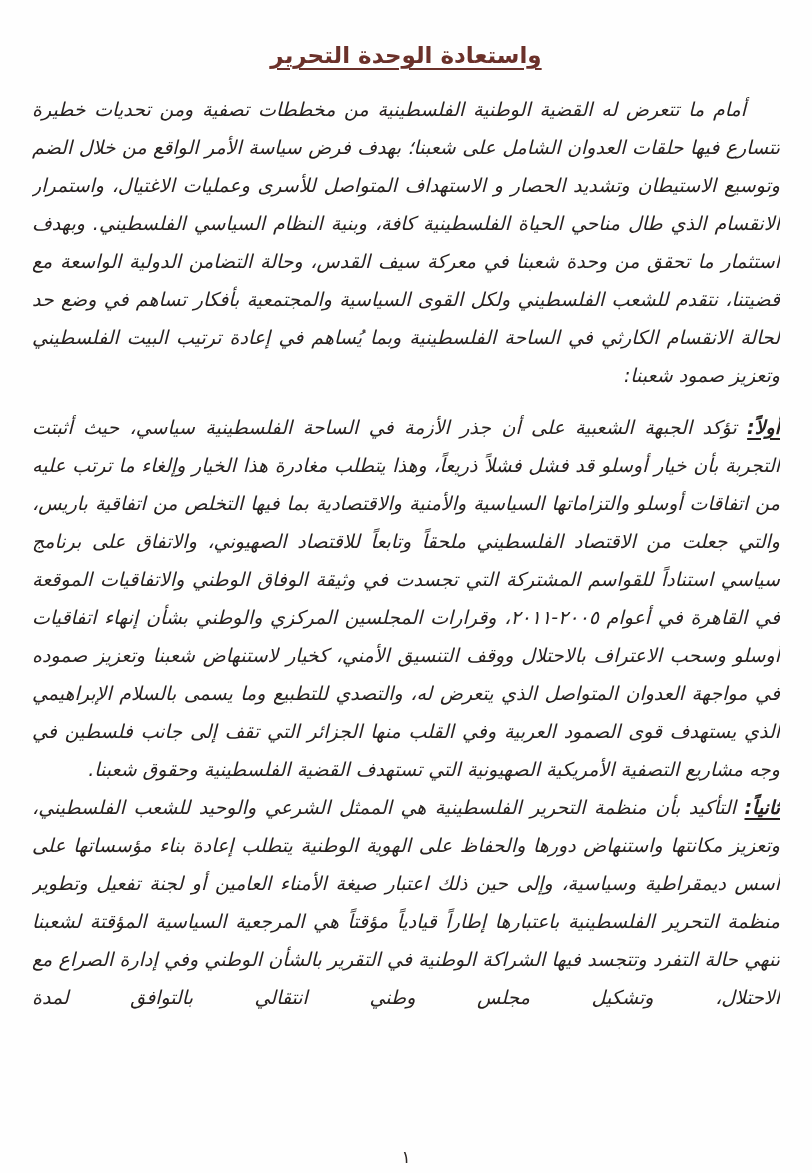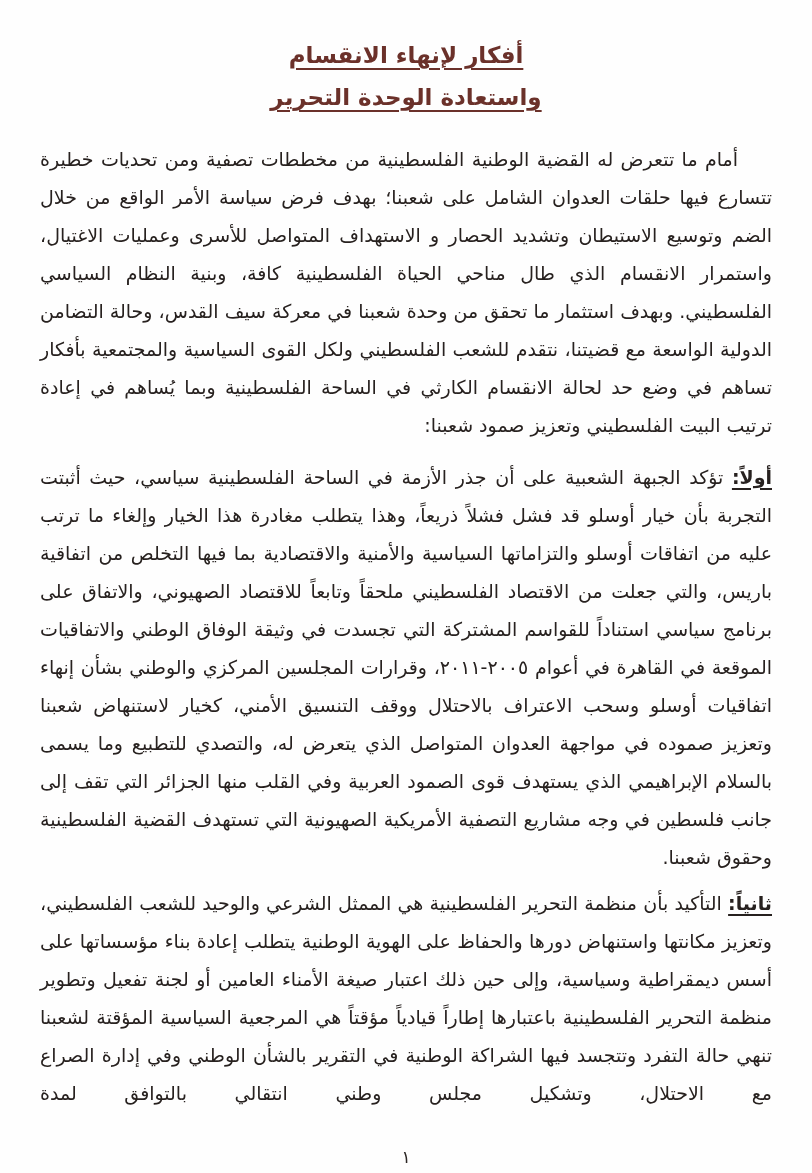--- a/index.html
+++ b/index.html
@@ -36,21 +36,22 @@
   }
   .content {
     margin: 14px 32px 0 32px;
     height: 1060px;
     overflow: hidden;
     font-size: 19px;
     line-height: 38px;
     text-align: justify;
   }
   .para {
-    margin: 8px;
+    margin: 0;
+    font-style: italic;
   }
   .para-intro {
     text-indent: 34px;
   }
   .para-first {
     margin-top: 14px;
   }
   .para-cut {
     text-align-last: justify;
   }
@@ -68,21 +69,20 @@
     font-size: 17px;
     color: #2c2624;
   }
 </style>
 </head>
 <body>
 
 <div class="page">
 
   <header class="doc-title">
-    <span class="title-line"><span>أفكار لإنهاء الانقسام</span></span>
     <span class="title-line"><span>واستعادة الوحدة التحرير</span></span>
   </header>
 
   <main class="content">
 
     <p class="para para-intro"><span>أمام ما تتعرض له القضية الوطنية الفلسطينية من مخططات تصفية ومن تحديات خطيرة تتسارع فيها حلقات العدوان الشامل على شعبنا؛ بهدف فرض سياسة الأمر الواقع من خلال الضم وتوسيع الاستيطان وتشديد الحصار و الاستهداف المتواصل للأسرى وعمليات الاغتيال، واستمرار الانقسام الذي طال مناحي الحياة الفلسطينية كافة، وبنية النظام السياسي الفلسطيني. وبهدف استثمار ما تحقق من وحدة شعبنا في معركة سيف القدس، وحالة التضامن الدولية الواسعة مع قضيتنا، نتقدم للشعب الفلسطيني ولكل القوى السياسية والمجتمعية بأفكار تساهم في وضع حد لحالة الانقسام الكارثي في الساحة الفلسطينية وبما يُساهم في إعادة ترتيب البيت الفلسطيني وتعزيز صمود شعبنا:</span></p>
 
     <p class="para para-first"><span class="lead">أولاً:</span><span> تؤكد الجبهة الشعبية على أن جذر الأزمة في الساحة الفلسطينية سياسي، حيث أثبتت التجربة بأن خيار أوسلو قد فشل فشلاً ذريعاً، وهذا يتطلب مغادرة هذا الخيار وإلغاء ما ترتب عليه من اتفاقات أوسلو والتزاماتها السياسية والأمنية والاقتصادية بما فيها التخلص من اتفاقية باريس، والتي جعلت من الاقتصاد الفلسطيني ملحقاً وتابعاً للاقتصاد الصهيوني، والاتفاق على برنامج سياسي استناداً للقواسم المشتركة التي تجسدت في وثيقة الوفاق الوطني والاتفاقيات الموقعة في القاهرة في أعوام ٢٠٠٥-٢٠١١، وقرارات المجلسين المركزي والوطني بشأن إنهاء اتفاقيات أوسلو وسحب الاعتراف بالاحتلال ووقف التنسيق الأمني، كخيار لاستنهاض شعبنا وتعزيز صموده في مواجهة العدوان المتواصل الذي يتعرض له، والتصدي للتطبيع وما يسمى بالسلام الإبراهيمي الذي يستهدف قوى الصمود العربية وفي القلب منها الجزائر التي تقف إلى جانب فلسطين في وجه مشاريع التصفية الأمريكية الصهيونية التي تستهدف القضية الفلسطينية وحقوق شعبنا.</span></p>
 
     <p class="para para-cut"><span class="lead">ثانياً:</span><span> التأكيد بأن منظمة التحرير الفلسطينية هي الممثل الشرعي والوحيد للشعب الفلسطيني، وتعزيز مكانتها واستنهاض دورها والحفاظ على الهوية الوطنية يتطلب إعادة بناء مؤسساتها على أسس ديمقراطية وسياسية، وإلى حين ذلك اعتبار صيغة الأمناء العامين أو لجنة تفعيل وتطوير منظمة التحرير الفلسطينية باعتبارها إطاراً قيادياً مؤقتاً هي المرجعية السياسية المؤقتة لشعبنا تنهي حالة التفرد وتتجسد فيها الشراكة الوطنية في التقرير بالشأن الوطني وفي إدارة الصراع مع الاحتلال، وتشكيل مجلس وطني انتقالي بالتوافق لمدة</span></p>

